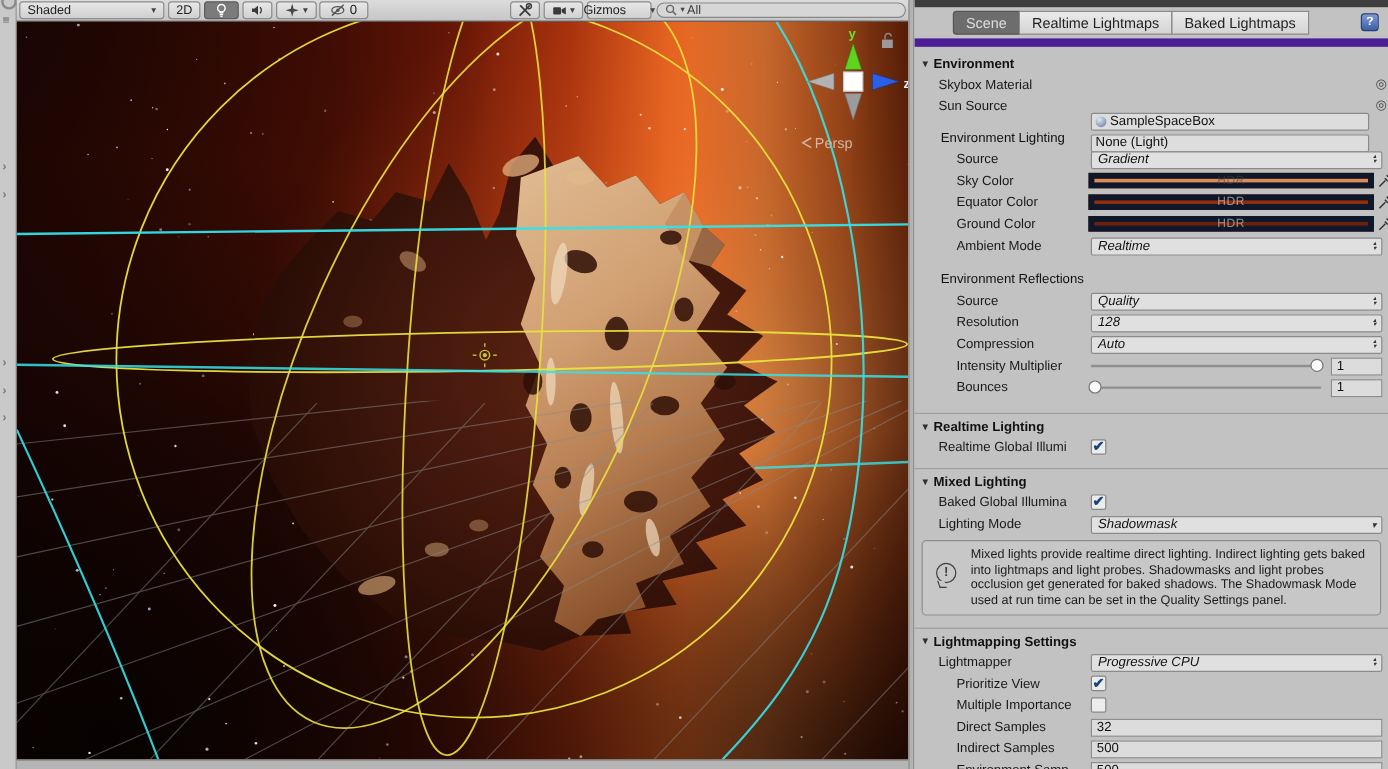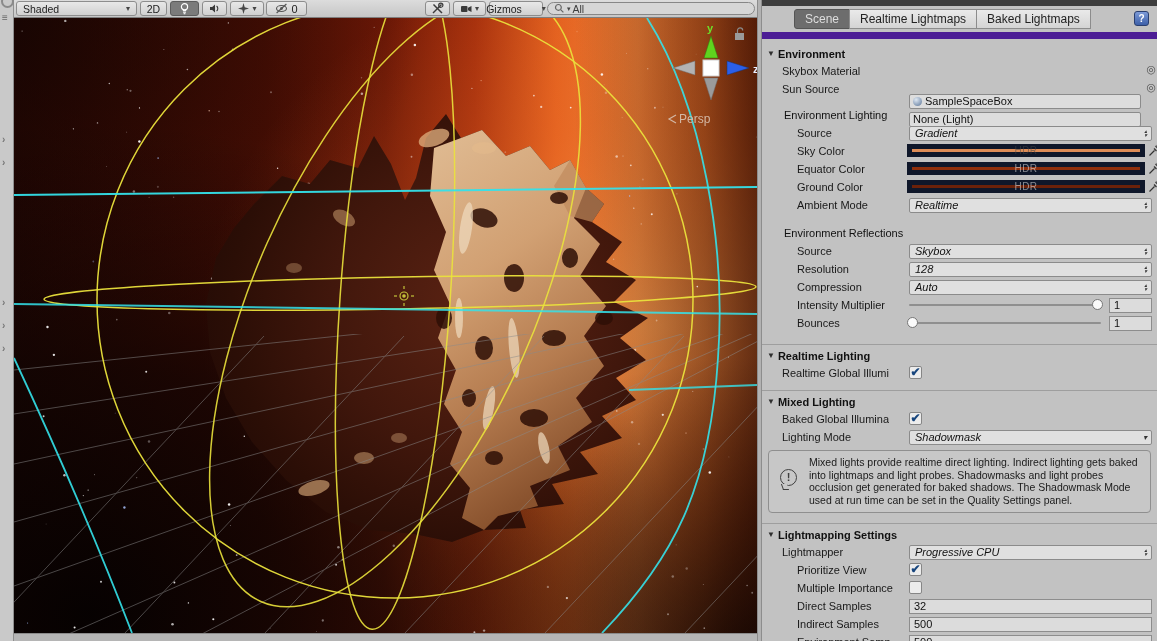--- a/index.html
+++ b/index.html
@@ -571,21 +571,21 @@
           <span>▴</span>
             <span>▾</span>
         </span>
       </div>
     </div>
 
     <div class="subhead mt10">Environment Reflections</div>
     <div class="prow ind">
       <span class="plabel">Source</span>
       <div class="ddl">
-        <span>Skybox</span>
+        <span>Quality</span>
         <span class="dcaret">
           <span>▴</span>
             <span>▾</span>
         </span>
       </div>
     </div>
     <div class="prow ind">
       <span class="plabel">Resolution</span>
       <div class="ddl">
         <span>128</span>

